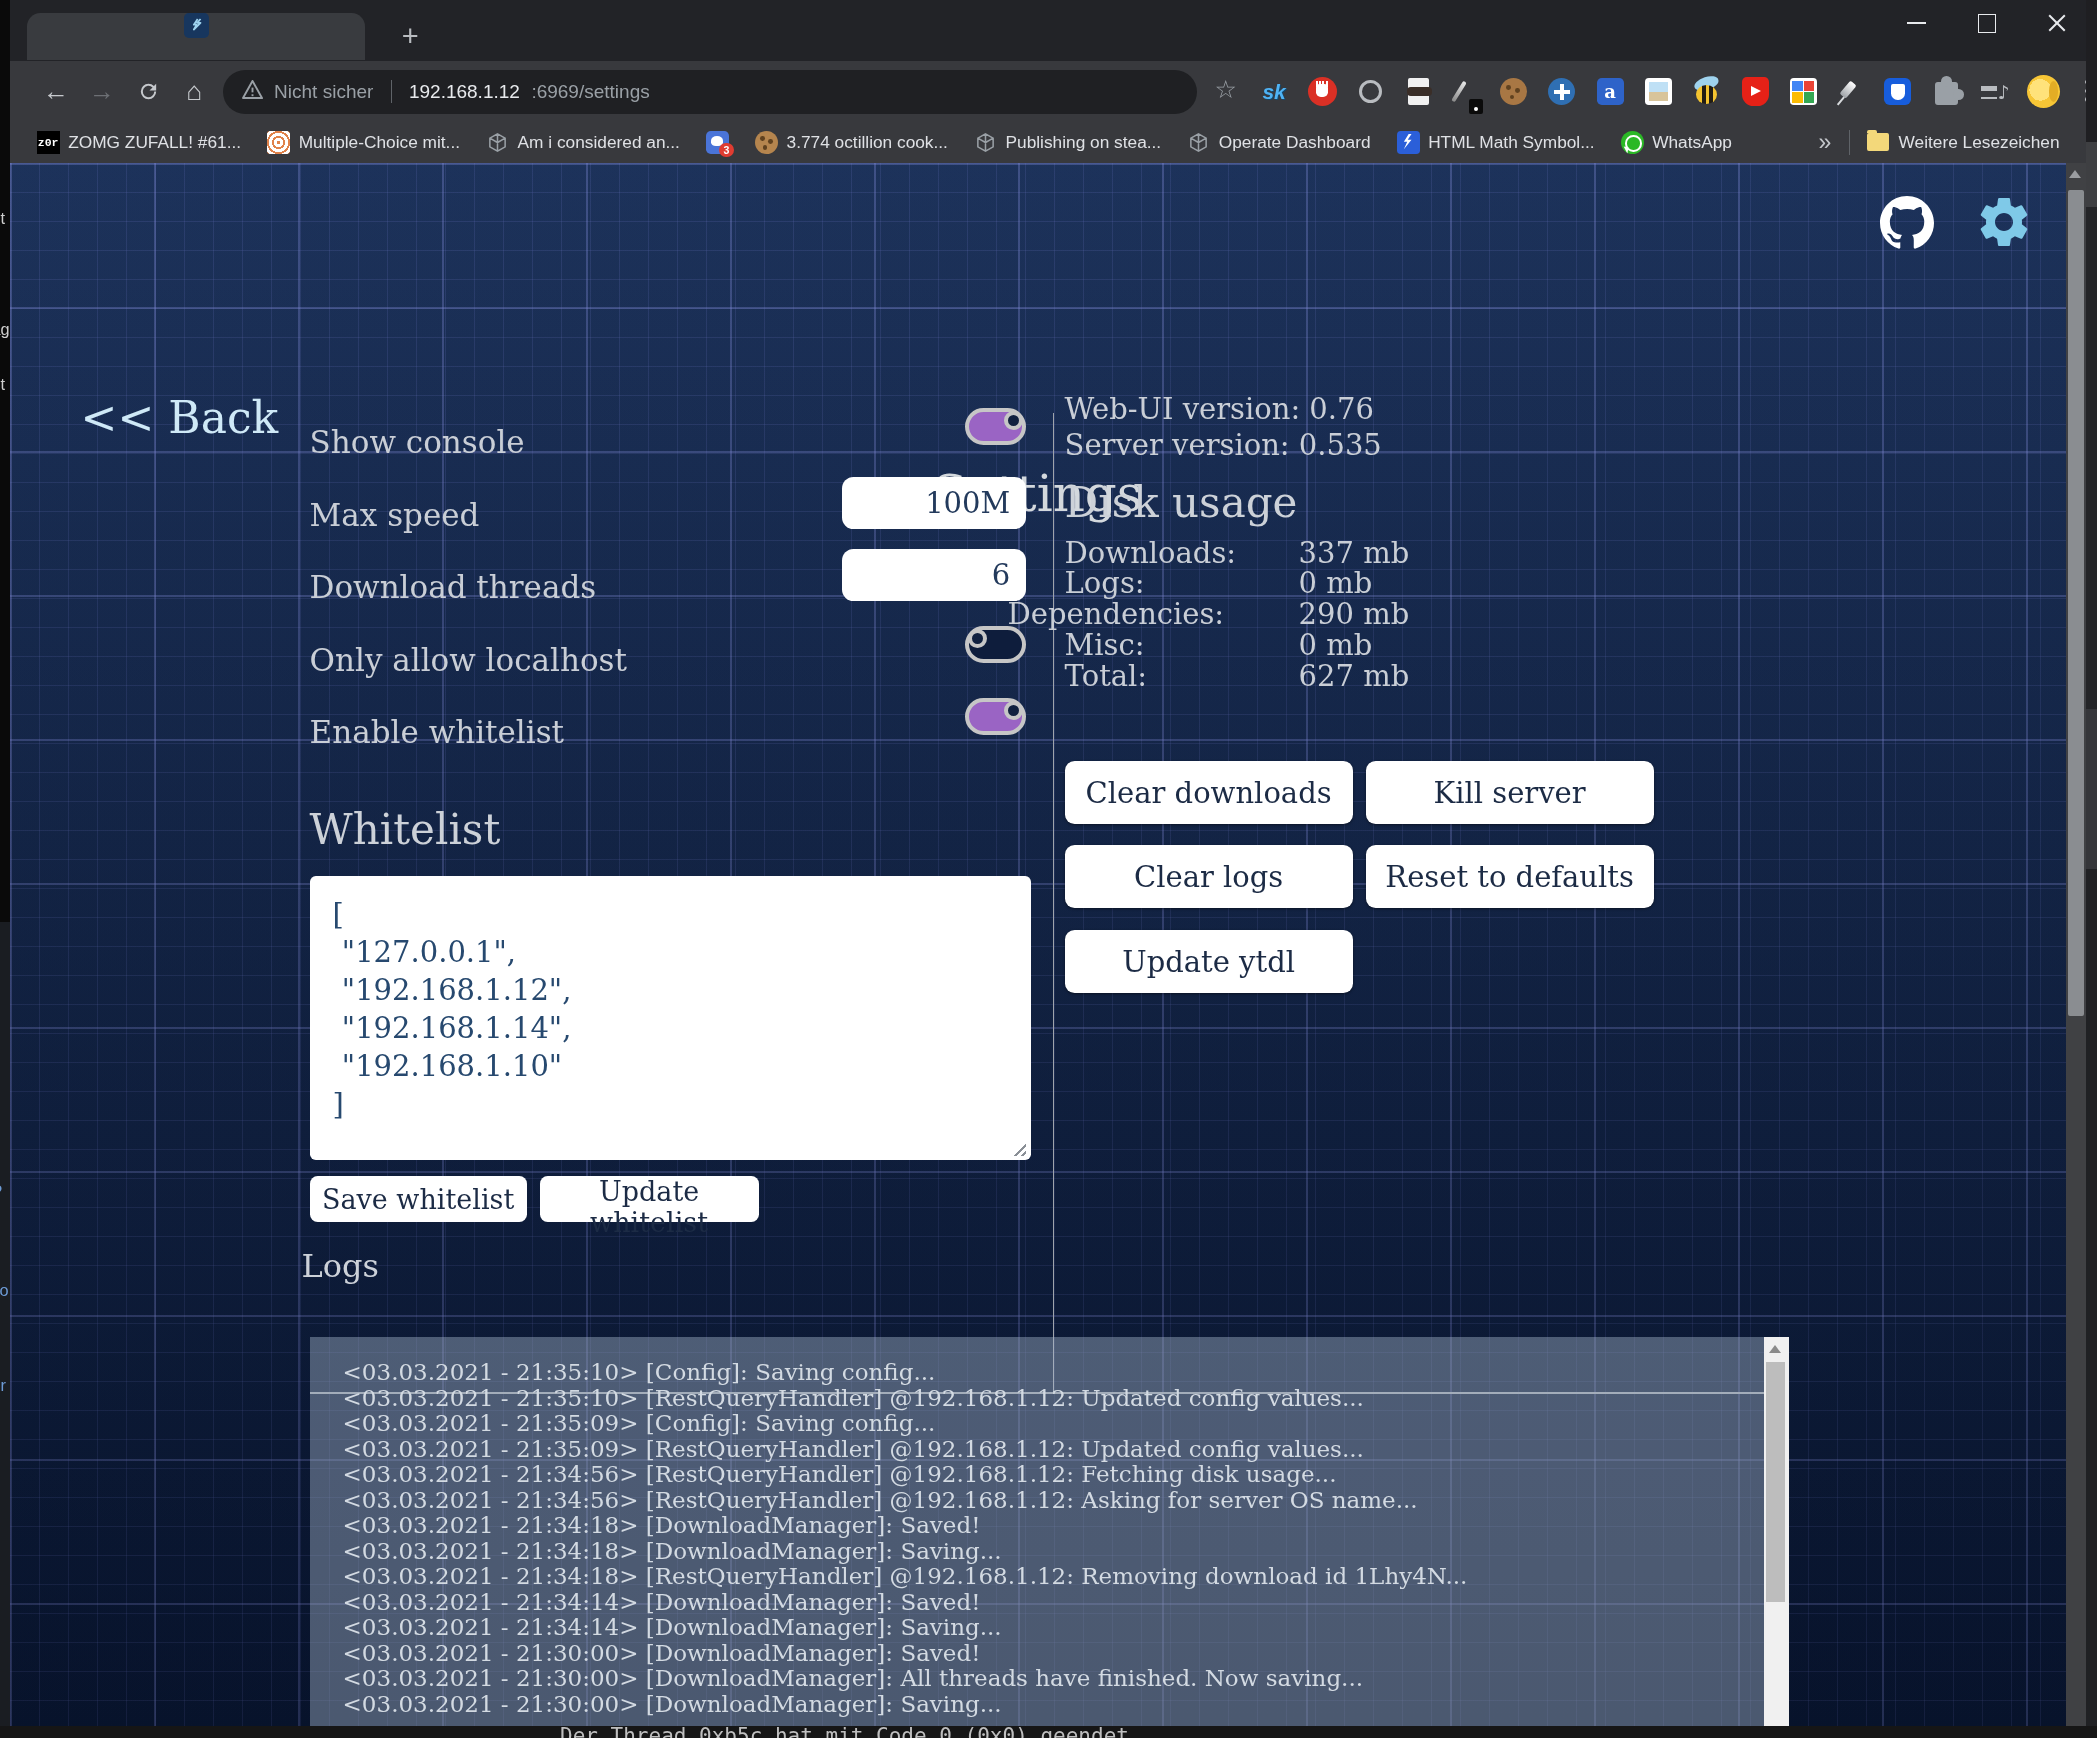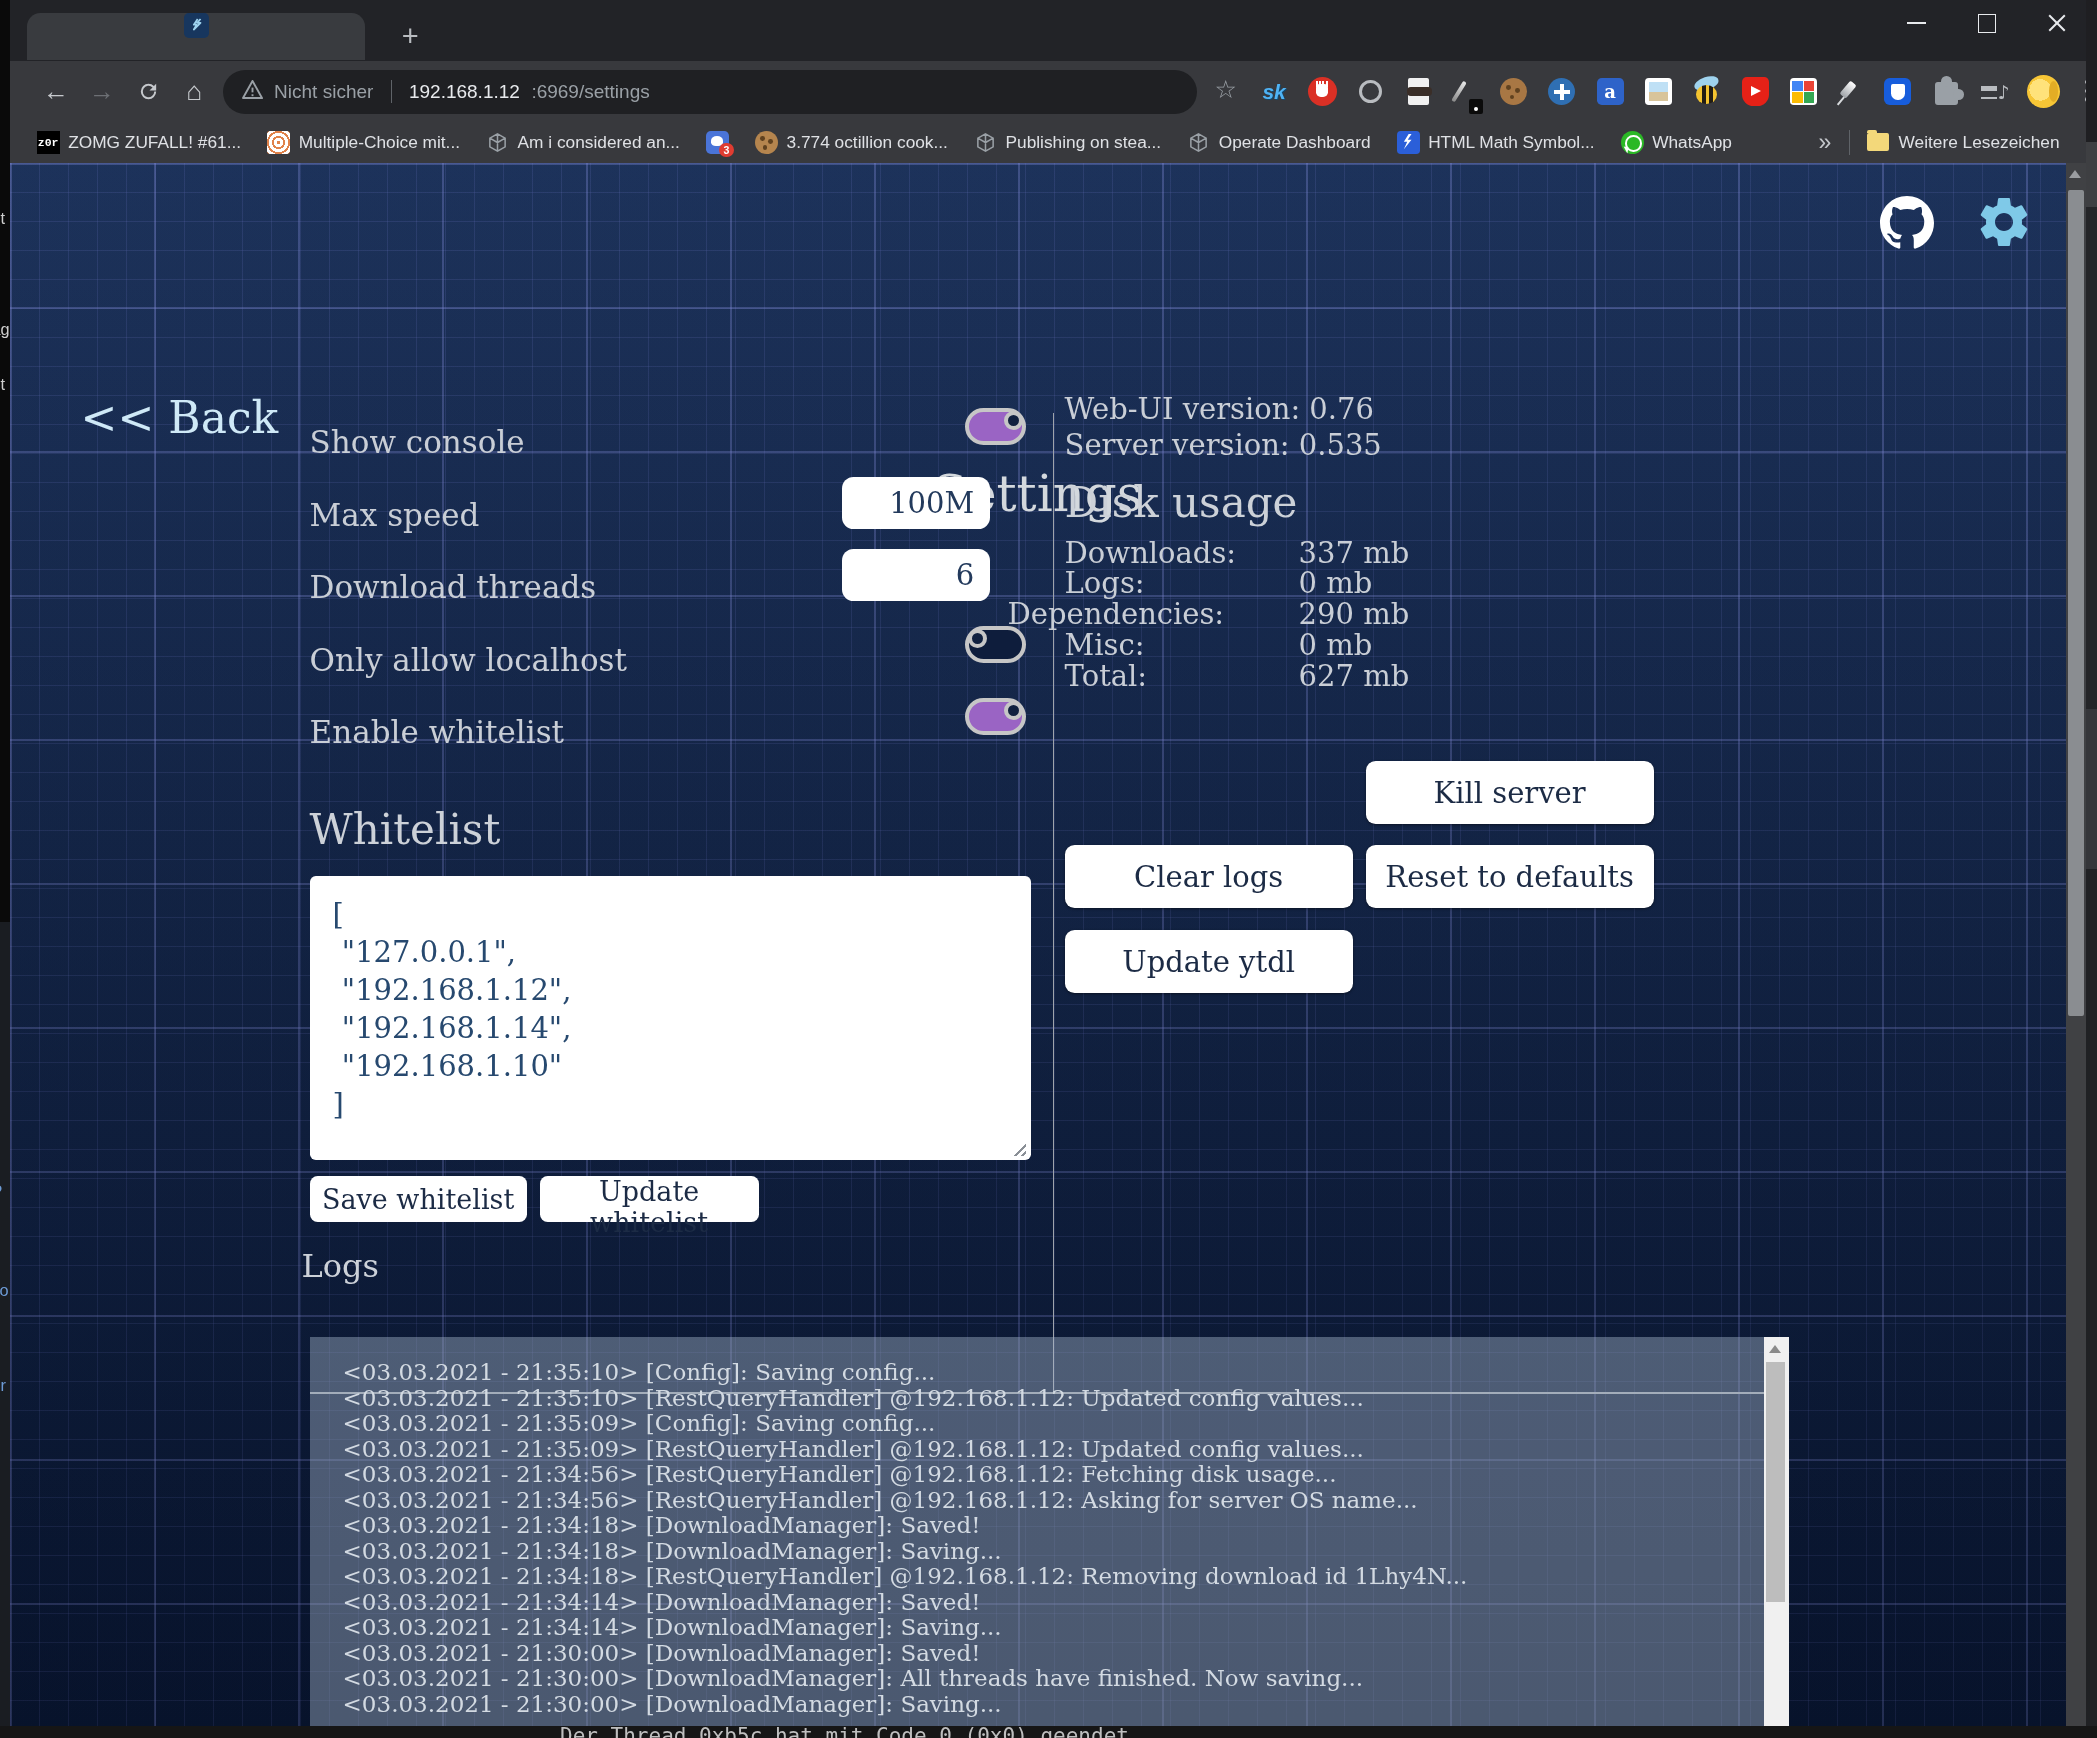--- a/index.html
+++ b/index.html
@@ -154,21 +154,21 @@
   #github-badge { left:1870px; top:33px; width:54px; height:54px; }
   #gear-badge { left:1964px; top:29px; width:60px; height:60px; }
 
   .row-label { font-size:31px; color:#c9ced6; }
   .toggle { position:absolute; width:61px; height:37px; border:4.8px solid #c6c6c6; border-radius:21px; background:#0e1d3c; }
   .toggle.on { background:#9a64c4; }
   .toggle .knob { position:absolute; top:-1px; width:19px; height:19px; border:4.8px solid #c6c6c6; border-radius:50%; background:#10203f; }
   .toggle.on .knob { right:-1px; }
   .toggle.off .knob { left:-1px; }
   .field {
-    position:absolute; width:148px; height:52px; border:none; border-radius:11.5px; background:#fff;
+    position:absolute; width:184px; height:52px; border:none; border-radius:11.5px; background:#fff;
     color:#233a5c; font:29px "DejaVu Serif",serif; text-align:right; padding:0 15.4px; outline:none;
   }
   #vdivider { left:1043px; top:250px; width:1.9px; height:980px; background:#9fa4ab; }
   #hdivider { left:300px; top:1229px; width:1479px; height:1.9px; background:#9fa4ab; }
 
   .vers-line { font-size:29px; color:#c9ced6; }
   #disk-title { left:1055px; top:315px; font-size:42px; color:#ccd1d8; }
   .disk-label, .disk-value { font-size:29px; color:#c9ced6; }
 
   .abtn {
@@ -463,20 +463,21 @@
     <div class="pg-abs disk-value" style="left:1289px;top:373px">337 mb</div>
     <div class="pg-abs disk-label" style="left:1055px;top:403px">Logs:</div>
     <div class="pg-abs disk-value" style="left:1289px;top:403px">0 mb</div>
     <div class="pg-abs disk-label" style="left:998px;top:434px">Dependencies:</div>
     <div class="pg-abs disk-value" style="left:1289px;top:434px">290 mb</div>
     <div class="pg-abs disk-label" style="left:1055px;top:465px">Misc:</div>
     <div class="pg-abs disk-value" style="left:1289px;top:465px">0 mb</div>
     <div class="pg-abs disk-label" style="left:1055px;top:496px">Total:</div>
     <div class="pg-abs disk-value" style="left:1289px;top:496px">627 mb</div>
 
+    <button class="abtn" style="left:1055px;top:598px">Clear downloads</button>
     <button class="abtn" style="left:1356px;top:598px">Kill server</button>
     <button class="abtn" style="left:1055px;top:682px">Clear logs</button>
     <button class="abtn" style="left:1356px;top:682px">Reset to defaults</button>
     <button class="abtn" style="left:1055px;top:767px">Update ytdl</button>
 
     <div class="pg-abs" id="wl-title">Whitelist</div>
     <textarea id="wl-textarea" spellcheck="false" style="">[
  "127.0.0.1",
  "192.168.1.12",
  "192.168.1.14",

